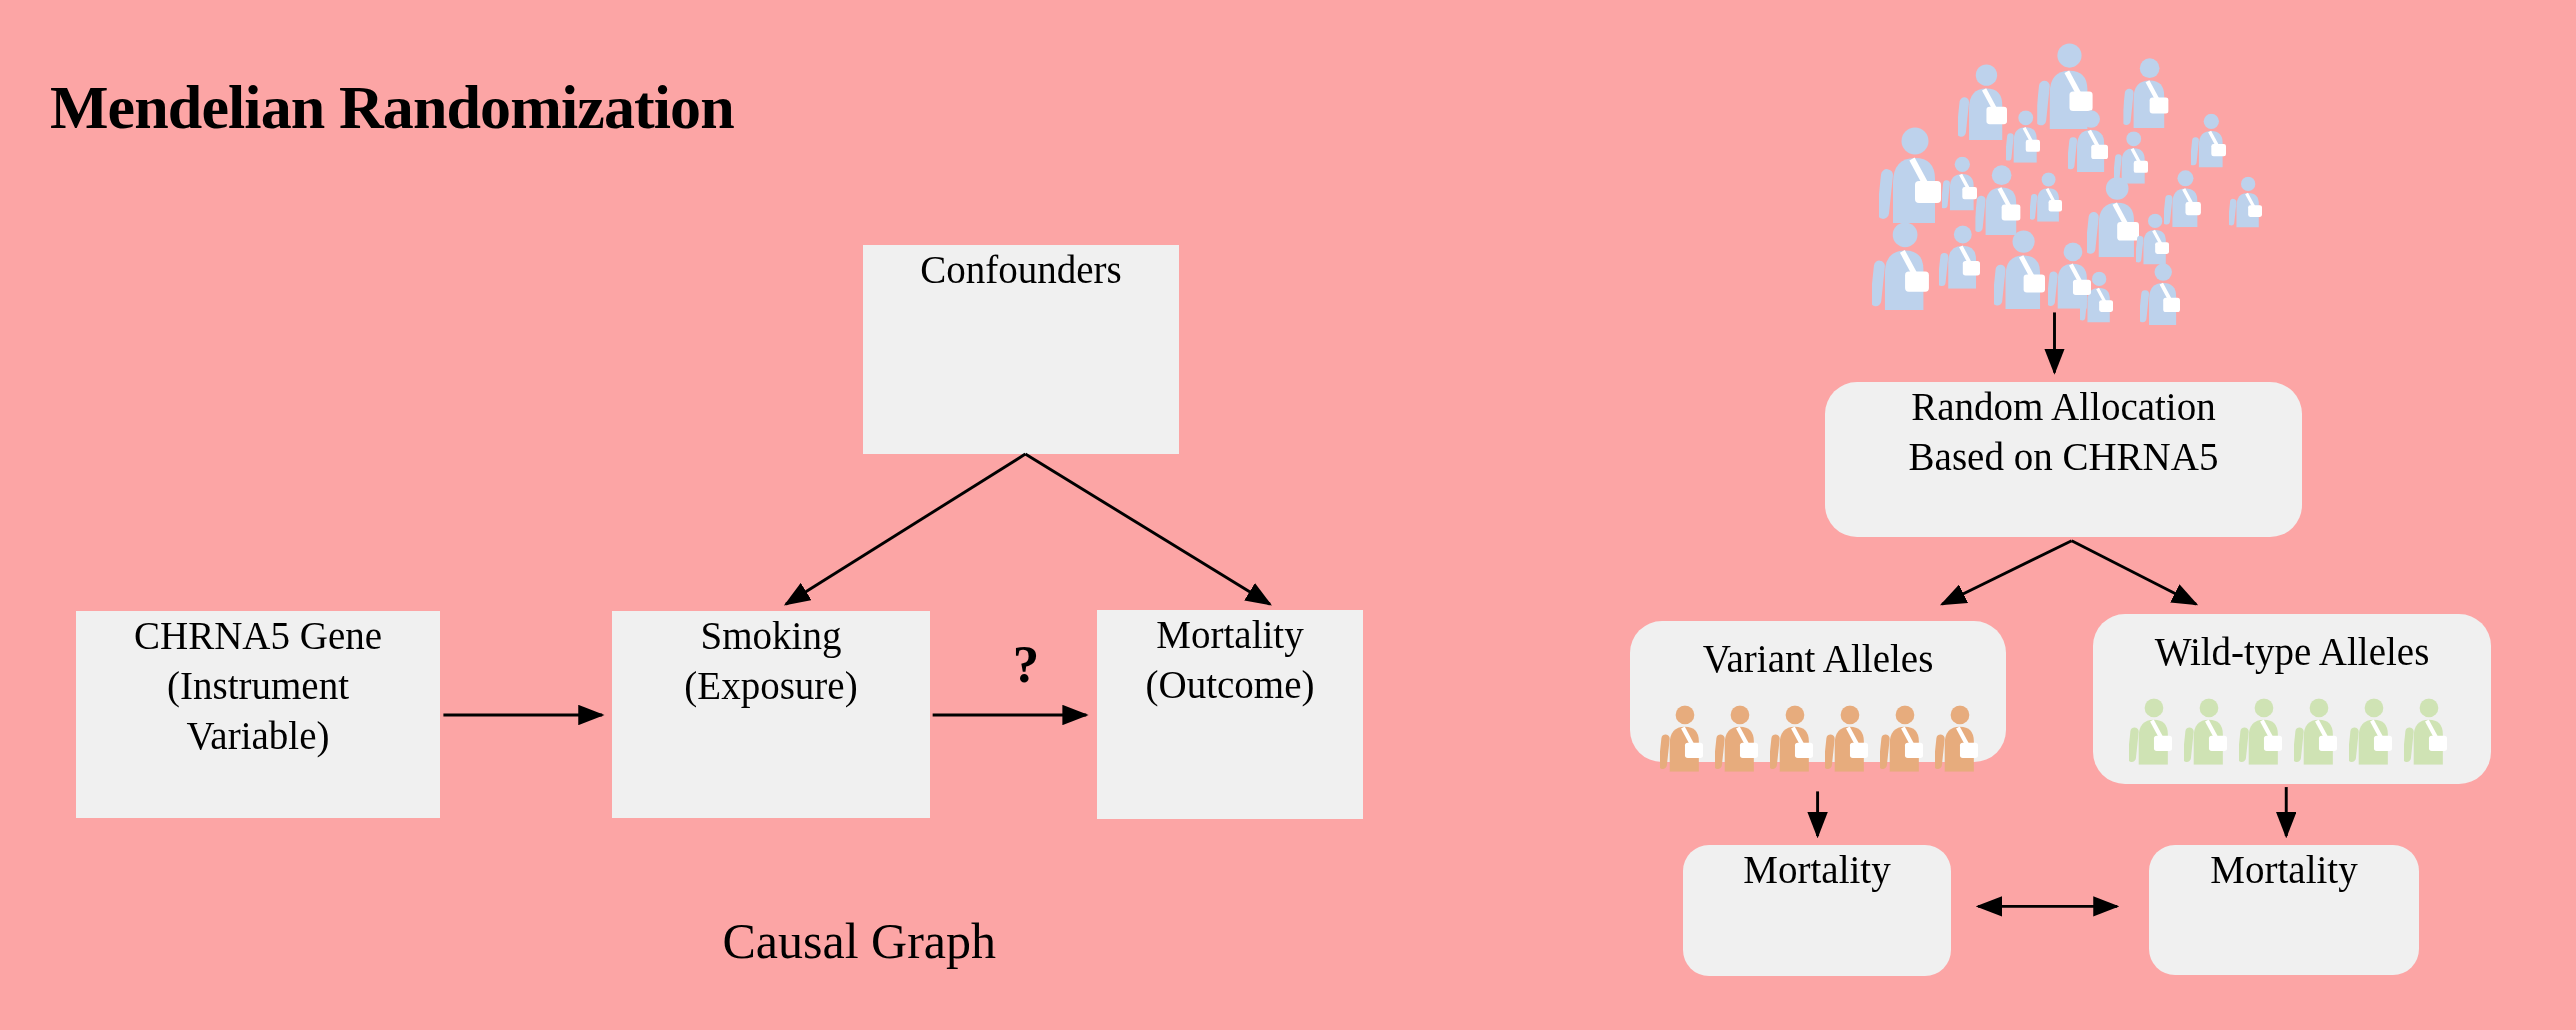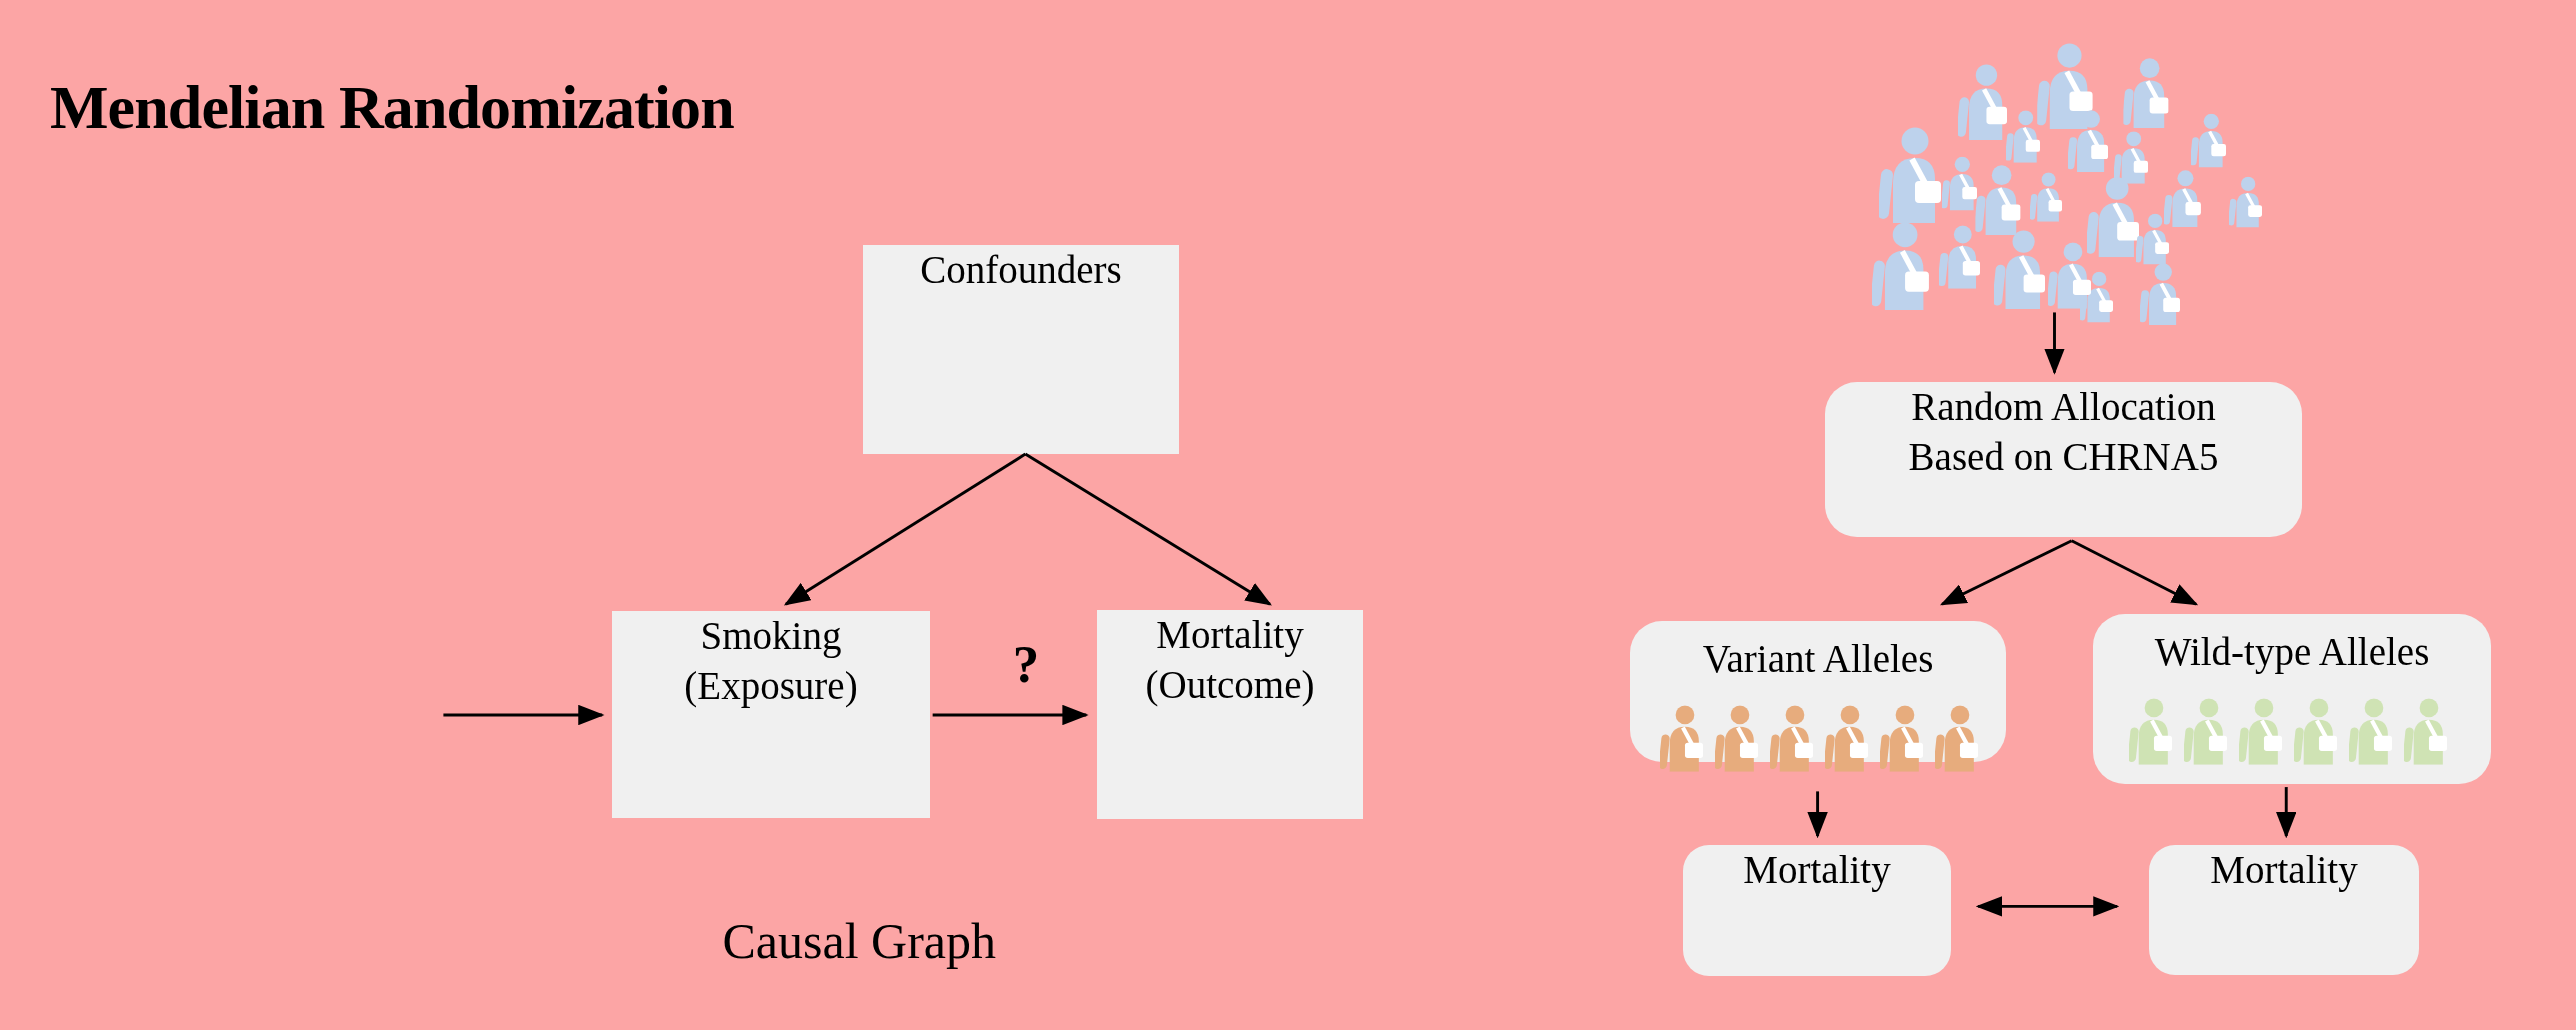--- a/index.html
+++ b/index.html
@@ -62,20 +62,23 @@
         <path d="M33 32 L47 58" stroke="#ffffff" stroke-width="6" fill="none"></path>
         <rect x="36" y="54" width="26" height="22" rx="4" fill="#ffffff"></rect>
       </symbol>
     </defs>
   </svg>
 
   <div class="title">Mendelian Randomization</div>
 
   <div class="box" id="box-confounders">
     <span>Confounders</span>
+  </div>
+  <div class="box" id="box-instrument">
+    <span>CHRNA5 Gene<br>(Instrument<br>Variable)</span>
   </div>
   <div class="box" id="box-exposure">
     <span>Smoking<br>(Exposure)</span>
   </div>
   <div class="box" id="box-outcome">
     <span>Mortality<br>(Outcome)</span>
   </div>
   <div class="qmark">?</div>
   <div class="caption">Causal Graph</div>
 

